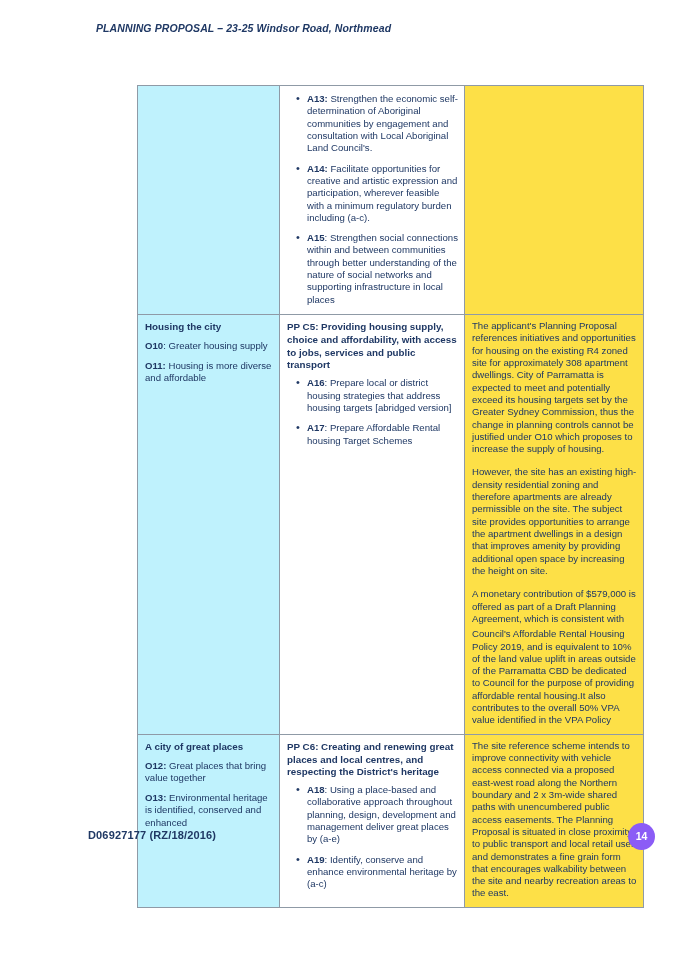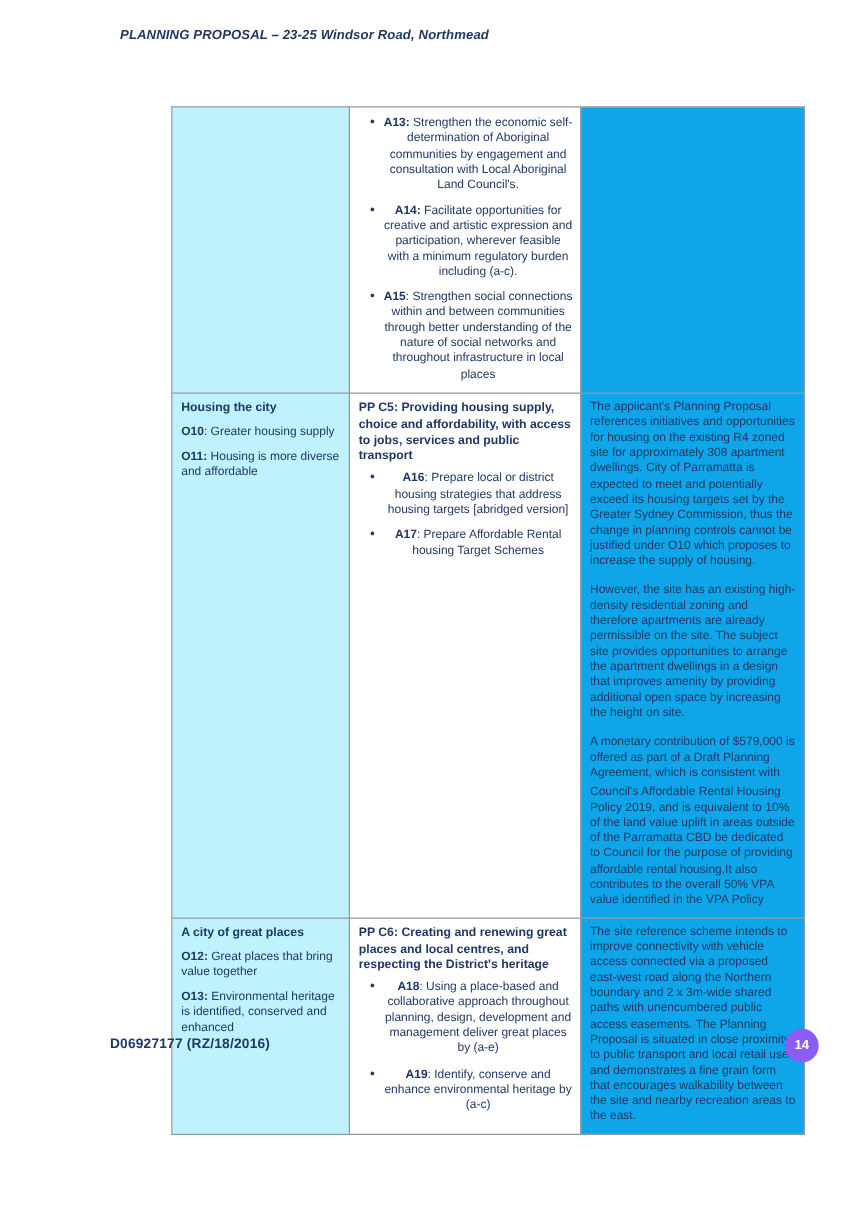--- a/index.html
+++ b/index.html
@@ -48,21 +48,21 @@
   .matrix-table td {
     border: 1px solid #8f9aa6;
     vertical-align: top;
     padding: 5px 6px 7px 7px;
     font-size: 9.6px;
     line-height: 1.285;
     color: #1f3864;
   }
   .col-theme   { width: 142px; background: #bff2fd; }
   .col-action  { width: 185px; background: #ffffff; }
-  .col-comment { width: 179px; background: #0ea5e9; }
+  .col-comment { width: 179px; background: #fde047; }
 
   .cell-theme { background: #bff2fd; }
 
   .theme-title {
     font-weight: bold;
     font-size: 9.8px;
     margin: 1px 0 7px 0;
     line-height: 1.25;
   }
   .obj {
@@ -82,21 +82,20 @@
   ul.actions {
     margin: 2px 0 0 0;
     padding: 0 0 0 13px;
     list-style: none;
   }
   ul.actions li {
     position: relative;
     margin: 0 0 8px 0;
     padding-left: 7px;
     line-height: 1.285;
-    text-align: center;
   }
   ul.actions li:last-child { margin-bottom: 1px; }
   ul.actions li::before {
     content: "\2022";
     position: absolute;
     left: -4px;
     top: -1px;
     font-size: 11px;
     line-height: 1.25;
     color: #1f3864;
@@ -151,21 +150,21 @@
       <col class="col-comment">
     </colgroup>
     <tbody>
 
       <tr>
         <td class="cell-theme"></td>
         <td class="col-action">
           <ul class="actions">
             <li><b>A13:</b><span> Strengthen the economic self-determination of Aboriginal communities by engagement and consultation with Local Aboriginal Land Council's.</span></li>
             <li><b>A14:</b><span> Facilitate opportunities for creative and artistic expression and participation, wherever feasible with a minimum regulatory burden including (a-c).</span></li>
-            <li><b>A15</b><span>: Strengthen social connections within and between communities through better understanding of the nature of social networks and throughout infrastructure in local places</span></li>
+            <li><b>A15</b><span>: Strengthen social connections within and between communities through better understanding of the nature of social networks and supporting infrastructure in local places</span></li>
           </ul>
         </td>
         <td class="col-comment"></td>
       </tr>
 
       <tr>
         <td class="cell-theme">
           <div class="theme-title">Housing the city</div>
           <div class="obj"><b>O10</b><span>: Greater housing supply</span></div>
           <div class="obj"><b>O11:</b><span> Housing is more diverse and affordable</span></div>

